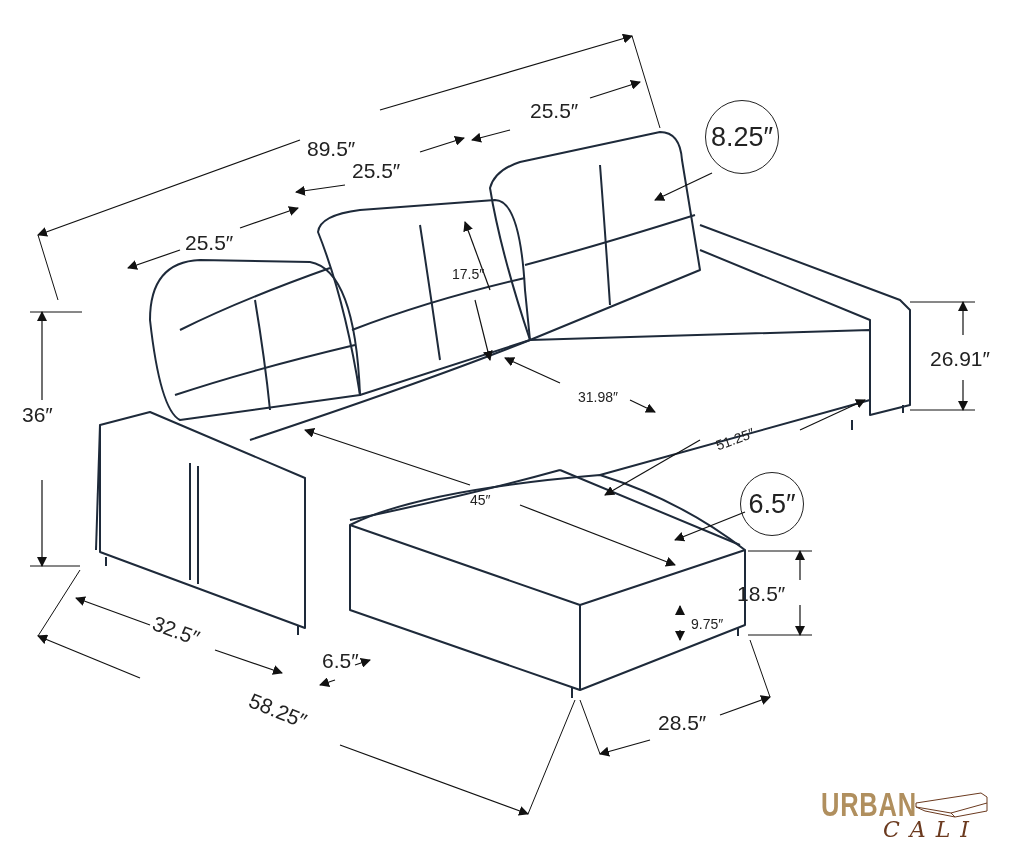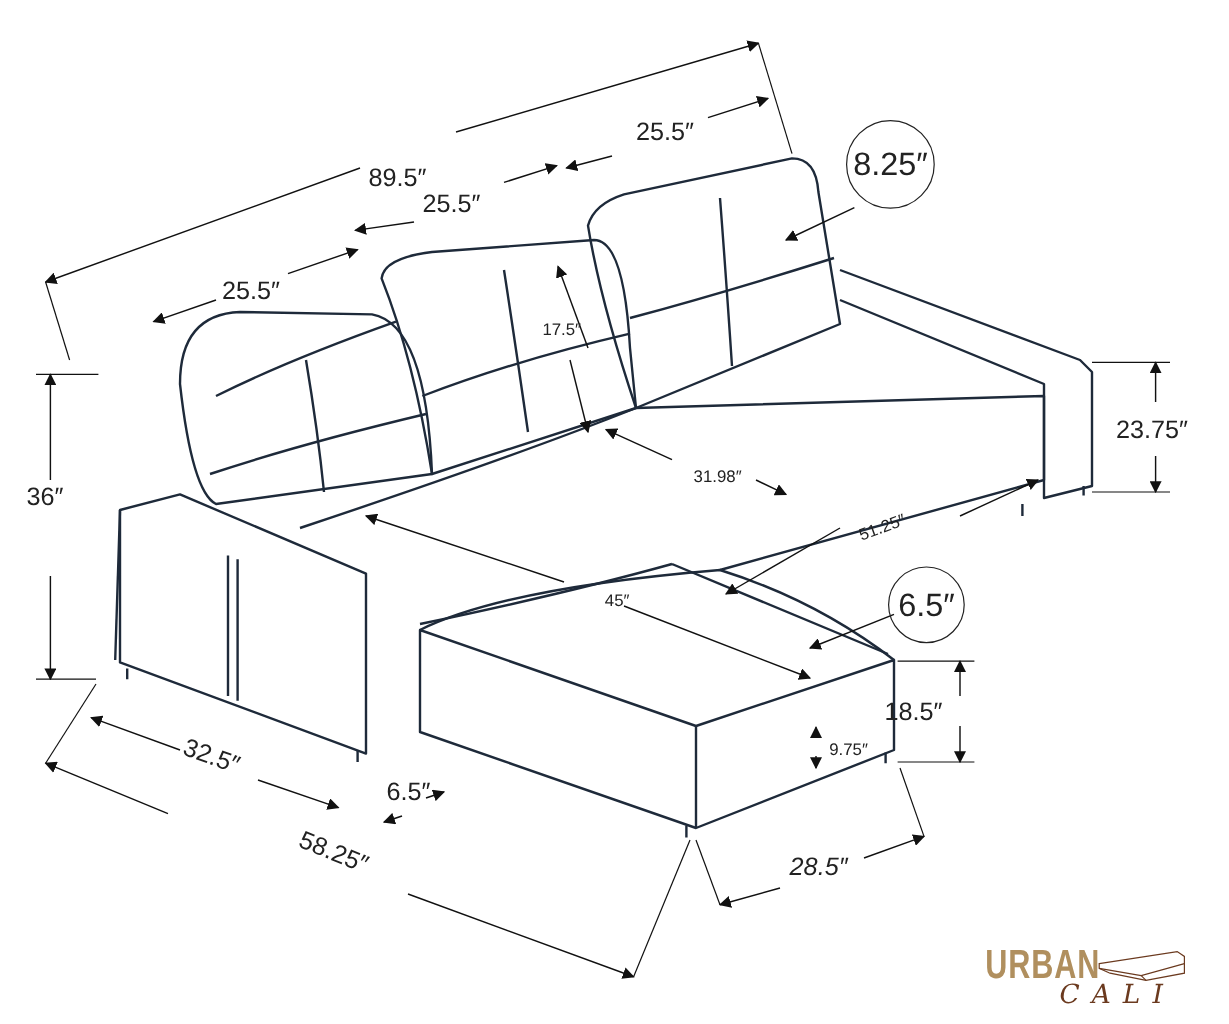--- a/index.html
+++ b/index.html
@@ -99,31 +99,31 @@
   </g>
 </svg>
 
 <span class="lbl big" style="left:307px;top:138px;">89.5″</span>
 <span class="lbl big" style="left:185px;top:232px;">25.5″</span>
 <span class="lbl big" style="left:352px;top:160px;">25.5″</span>
 <span class="lbl big" style="left:530px;top:100px;">25.5″</span>
 <div class="circ" style="left:705px;top:100px;width:72px;height:72px;">8.25″</div>
 <span class="lbl sm" style="left:452px;top:267px;">17.5″</span>
 <span class="lbl sm" style="left:578px;top:390px;">31.98″</span>
-<span class="lbl big" style="left:930px;top:348px;">23.75″</span>
+<span class="lbl big" style="left:930px;top:348px;">26.91″</span>
 <span class="lbl sm" style="left:715px;top:432px;transform:rotate(-20deg);">51.25″</span>
-<span class="lbl sm" style="left:504px;top:493px;">45″</span>
+<span class="lbl sm" style="left:470px;top:493px;">45″</span>
 <div class="circ" style="left:740px;top:472px;width:62px;height:62px;">6.5″</div>
 <span class="lbl big" style="left:22px;top:404px;">36″</span>
 <span class="lbl big" style="left:737px;top:583px;">18.5″</span>
 <span class="lbl sm" style="left:691px;top:617px;text-align:center;">9.75″</span>
 <span class="lbl big" style="left:152px;top:620px;transform:rotate(20deg);">32.5″</span>
 <span class="lbl big" style="left:322px;top:650px;">6.5″</span>
 <span class="lbl big" style="left:248px;top:700px;transform:rotate(22deg);">58.25″</span>
-<span class="lbl big" style="left:658px;top:712px;font-style:italic;">28.5″</span>
+<span class="lbl big" style="left:658px;top:712px;">28.5″</span>
 
 <div class="logo">
   <span class="u">URBAN</span>
   <svg width="80" height="32" viewBox="0 0 80 32" style="left:90px;top:4px;">
     <g fill="none" stroke="#6b3a1f" stroke-width="1">
       <path d="M5,14 L70,4 L76,8 L76,22 L44,28 L14,22 L5,18 Z"></path>
       <path d="M5,18 L40,24 L76,14"></path>
       <path d="M40,24 L44,28"></path>
     </g>
   </svg>

